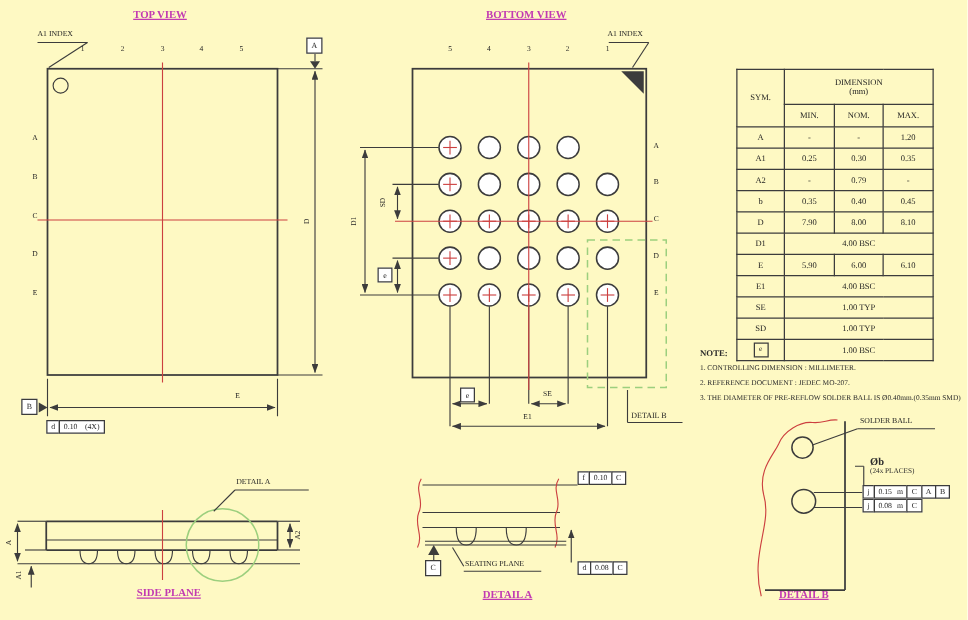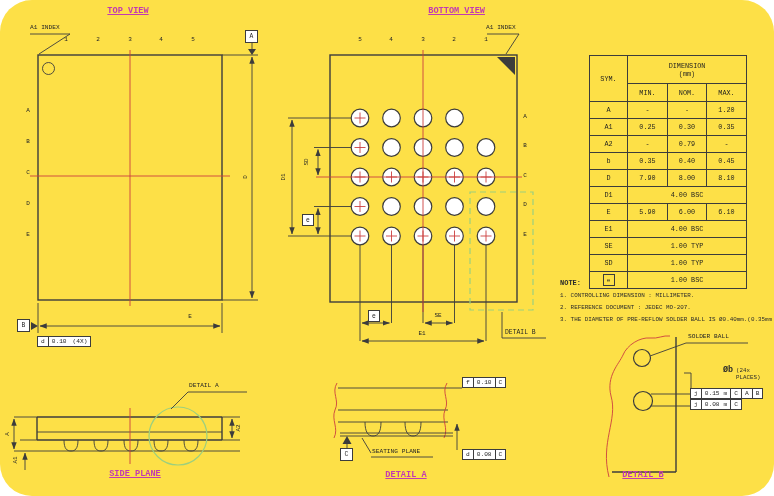--- a/index.html
+++ b/index.html
@@ -1,17 +1,17 @@
 <!DOCTYPE html>
 <html><head>
 <meta charset="utf-8">
 <style>
   html,body{margin:0;padding:0;background:#fff;}
-  .canvas{position:relative;width:774px;height:496px;background:#fde047;overflow:hidden;
-          font-family:Liberation Mono, monospace;color:#2b2b2b;border-radius:32px;}
+  .canvas{position:relative;width:774px;height:496px;background:#fef9c3;overflow:hidden;
+          font-family:Liberation Serif, serif;color:#2b2b2b;}
   svg.layer{position:absolute;left:0;top:0;}
   svg .ln{stroke:#3c3c3c;fill:none;stroke-width:0.9;}
   svg .thick{stroke-width:1.4;}
   svg .redline{stroke:#cc4040;fill:none;stroke-width:0.9;}
   svg .green{stroke:#9ccf7e;fill:none;stroke-width:1.2;}
   svg .dash{stroke-dasharray:6 4;}
   svg .fillk{fill:#3c3c3c;stroke:none;}
   svg .ball{fill:#fff;stroke:#3c3c3c;stroke-width:1.2;}
   svg .dim{marker-start:url(#mA);marker-end:url(#mA);}
   svg .dimS{marker-start:url(#mA);}
@@ -221,21 +221,21 @@
   <div class="lbl rot" style="left:236px;top:172px;width:20px;height:10px;">D</div>
   <div class="lbl ctr" style="left:183px;top:314px;width:14px;">E</div>
   <div class="fcf" style="left:37px;top:336px;">
     <span class="cell">d</span>
     <span class="cell">
         <span>0.10</span>
         <span class="gap">(4X)</span>
       </span>
   </div>
 
-  <div class="title" style="left:393px;top:7px;width:92px;text-align:right;">BOTTOM VIEW</div>
+  <div class="title" style="left:375px;top:7px;width:92px;">BOTTOM VIEW</div>
   <div class="lbl" style="left:486px;top:25px;font-size:6.2px;">A1 INDEX</div>
   <div class="lbl ctr" style="left:352px;top:37px;width:16px;">5</div>
   <div class="lbl ctr" style="left:383px;top:37px;width:16px;">4</div>
   <div class="lbl ctr" style="left:415px;top:37px;width:16px;">3</div>
   <div class="lbl ctr" style="left:446px;top:37px;width:16px;">2</div>
   <div class="lbl ctr" style="left:478px;top:37px;width:16px;">1</div>
   <div class="lbl ctr" style="left:519px;top:114px;width:12px;">A</div>
   <div class="lbl ctr" style="left:519px;top:143px;width:12px;">B</div>
   <div class="lbl ctr" style="left:519px;top:173px;width:12px;">C</div>
   <div class="lbl ctr" style="left:519px;top:202px;width:12px;">D</div>
@@ -347,21 +347,21 @@
     <span class="cell">C</span>
   </div>
   <div class="fcf" style="left:462px;top:449px;">
     <span class="cell">d</span>
     <span class="cell">0.08</span>
     <span class="cell">C</span>
   </div>
 
   <div class="title" style="left:617px;top:471px;width:52px;">DETAIL B</div>
   <div class="lbl" style="left:688px;top:334px;font-size:6.2px;">SOLDER BALL</div>
-  <div class="obLbl" style="left:723px;top:365px;">
+  <div class="obLbl" style="left:693px;top:365px;flex-direction:column;">
     <span style="font-size:8.4px;font-weight:bold;">Øb</span>
     <span style="font-size:5.8px;margin-left:3px;">(24x PLACES)</span>
   </div>
   <div class="fcf" style="left:690px;top:388px;">
     <span class="cell">j</span>
     <span class="cell">
         <span>0.15</span>
         <span style="margin-left:4px;">m</span>
       </span>
     <span class="cell">C</span>

